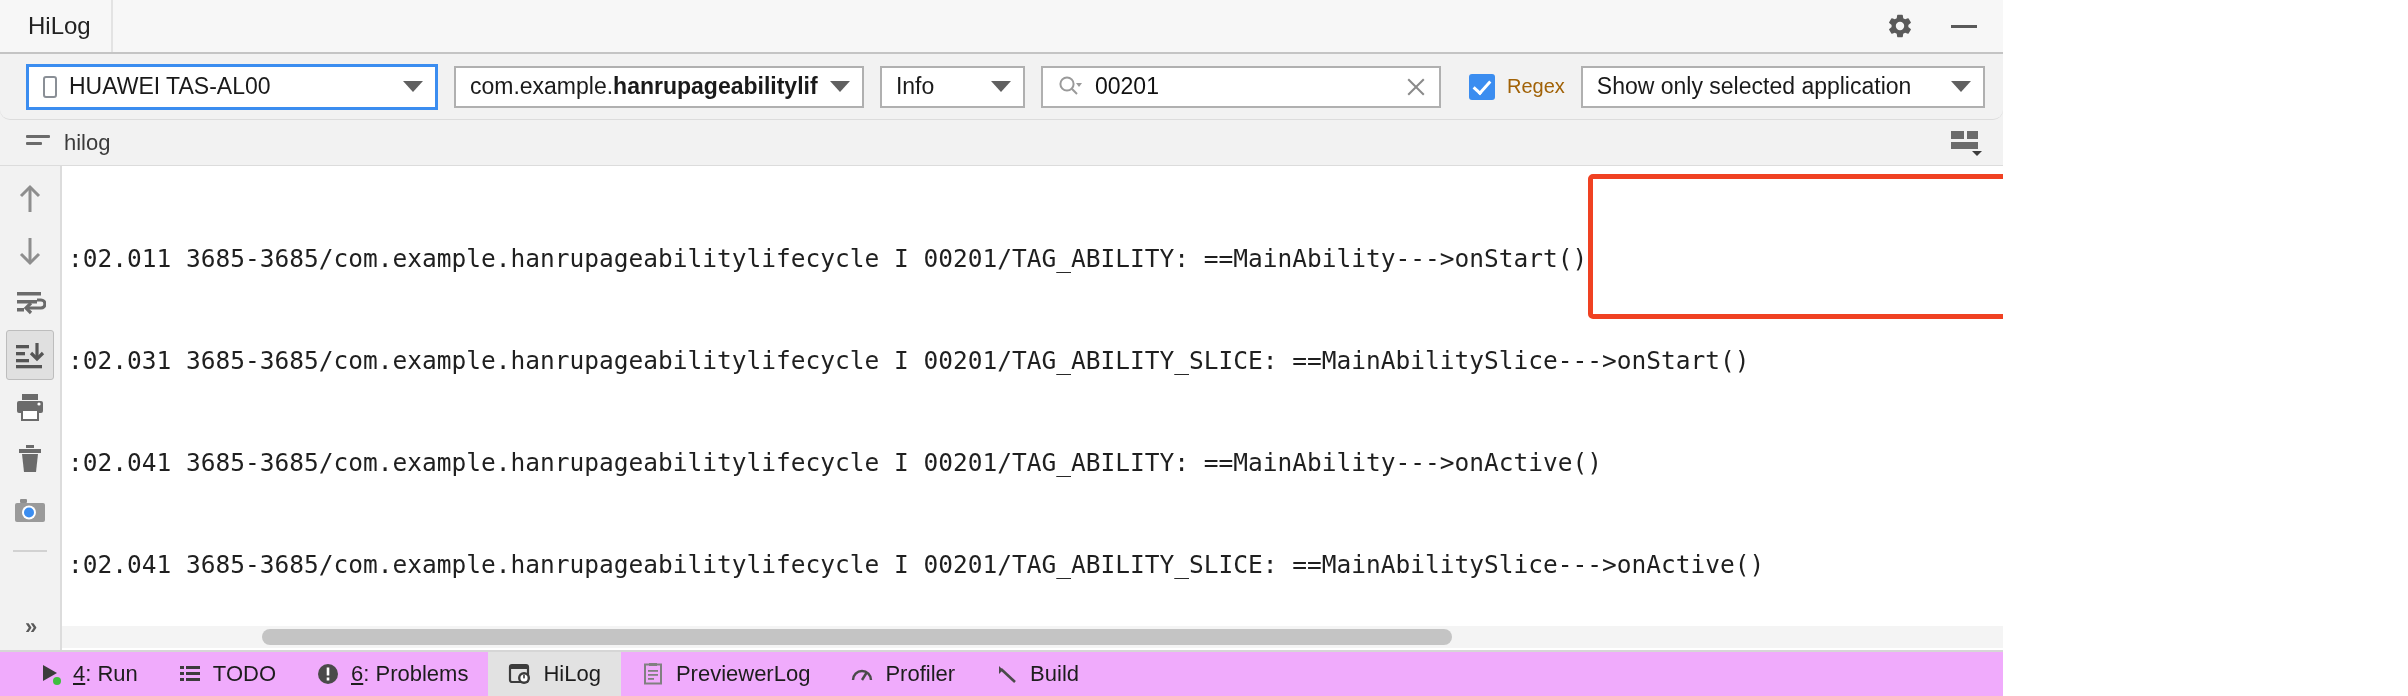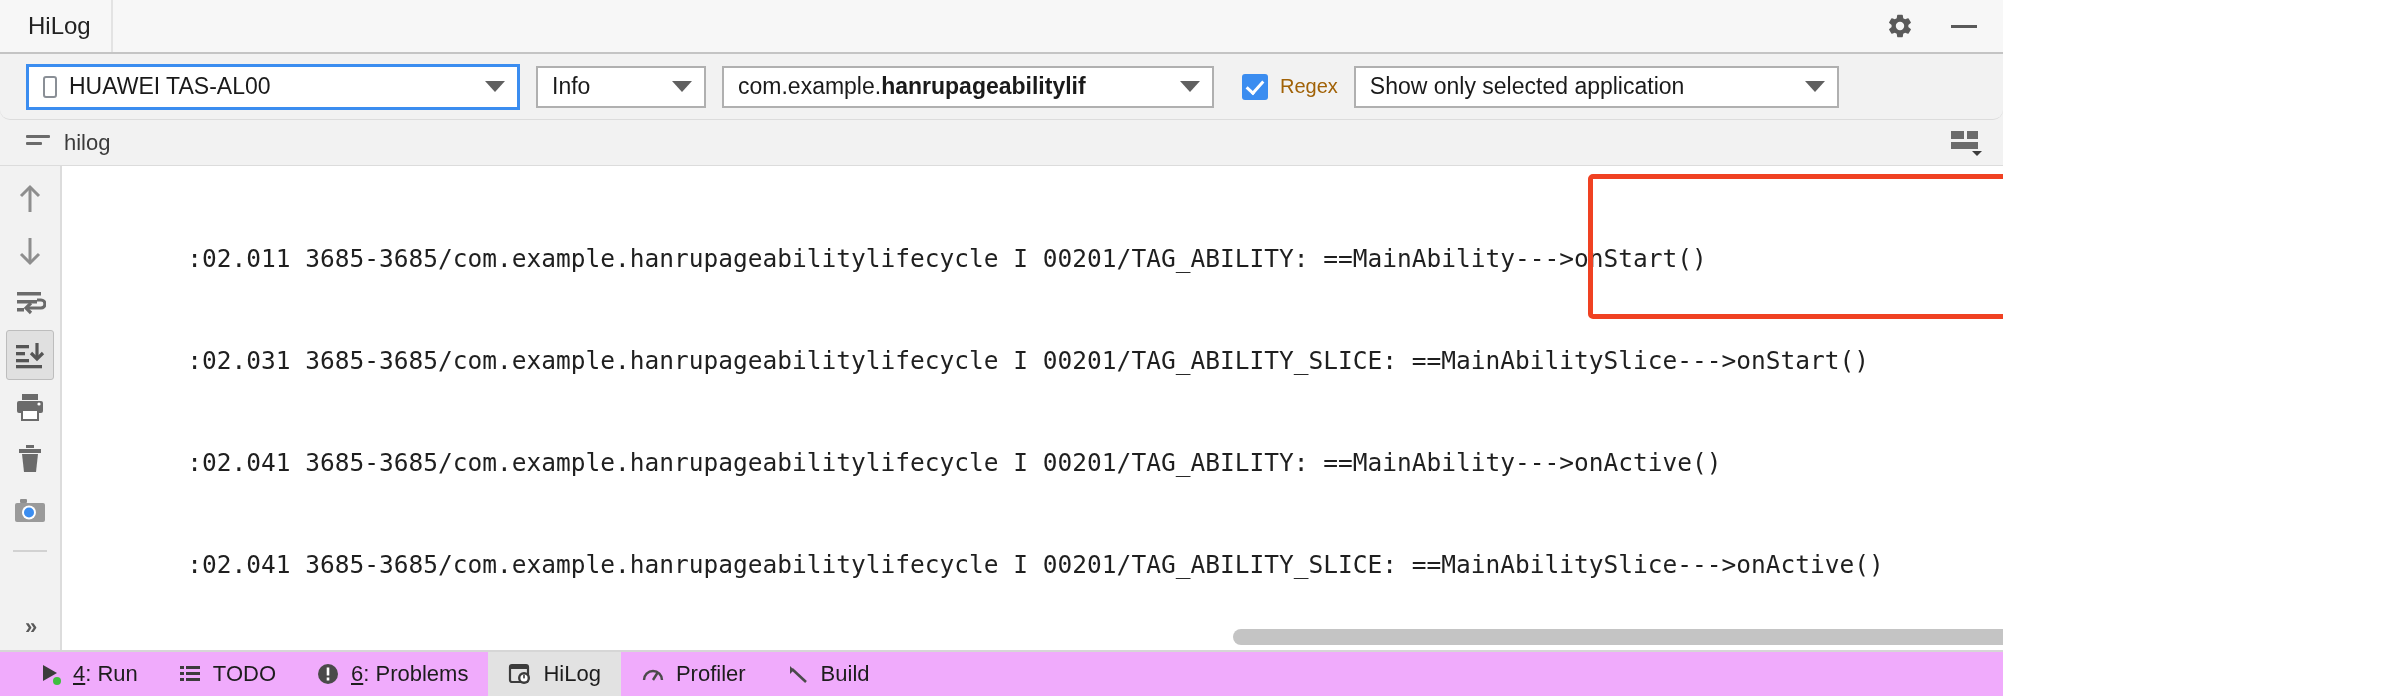--- a/index.html
+++ b/index.html
@@ -213,21 +213,21 @@
     letter-spacing: -2px;
     font-weight: bold;
   }
 
   
   .logarea {
     flex: 1 1 auto;
     position: relative;
     background: #ffffff;
     overflow: hidden;
-    display: flex; flex-direction: column; align-items: center;
+    display: flex; flex-direction: column;
   }
   .loglines {
     flex: 1 1 auto;
     padding-top: 8px;
     font-family: "DejaVu Sans Mono", monospace;
     font-size: 24.5px;
     line-height: 34px;
     color: #1f1f1f;
     white-space: pre;
     overflow: hidden;
@@ -306,30 +306,41 @@
   </div>
 
   <div class="toolbar">
 
     <div class="combo focused" id="device-combo">
       <span class="phone-icon"></span>
       <span class="label">HUAWEI TAS-AL00</span>
       <span class="caret"></span>
     </div>
 
+    <div class="combo" id="package-combo">
+      <span class="label"><span>com.example.</span><b>hanrupageabilitylif</b></span>
+      <span class="caret"></span>
+    </div>
+
     <div class="combo" id="level-combo">
       <span class="label">Info</span>
       <span class="caret"></span>
     </div>
 
-    <div class="combo" id="package-combo">
-      <span class="label"><span>com.example.</span><b>hanrupageabilitylif</b></span>
-      <span class="caret"></span>
-    </div>
-
+    <div class="searchbox">
+      <span class="search-glyph">
+        <svg viewBox="0 0 26 26">
+          <circle cx="10" cy="10" r="6.6" fill="none" stroke="#9a9a9a" stroke-width="2"></circle>
+          <line x1="14.8" y1="14.8" x2="20" y2="20" stroke="#9a9a9a" stroke-width="2"></line>
+          <polygon points="19,9 25,9 22,13" fill="#9a9a9a"></polygon>
+        </svg>
+      </span>
+      <input type="text" value="00201" style="">
+      <span class="clear-x"></span>
+    </div>
 
     <div class="checkbox-wrap">
       <span class="checkbox"></span>
       <span class="checkbox-label">Regex</span>
     </div>
 
     <div class="combo" id="app-filter-combo">
       <span class="label">Show only selected application</span>
       <span class="caret"></span>
     </div>
@@ -464,20 +475,30 @@
       <svg class="btab-icon" viewBox="0 0 24 24">
         <rect x="2" y="3" width="18" height="17" rx="2" fill="none" stroke="#3c3c3c" stroke-width="2.2"></rect>
         <rect x="2" y="3" width="18" height="4" fill="#3c3c3c"></rect>
         <circle cx="16" cy="16" r="6" fill="#3c3c3c"></circle>
         <circle cx="16" cy="16" r="3.6" fill="#ffffff"></circle>
         <rect x="15.2" y="12.8" width="1.6" height="3.6" fill="#3c3c3c"></rect>
       </svg>
       <span>HiLog</span>
     </div>
 
+    <div class="btab">
+      <svg class="btab-icon" viewBox="0 0 24 24">
+        <rect x="4" y="2.5" width="16" height="19" fill="none" stroke="#808080" stroke-width="2"></rect>
+        <rect x="8" y="1" width="8" height="3" fill="#808080"></rect>
+        <rect x="7" y="8" width="10" height="1.8" fill="#808080"></rect>
+        <rect x="7" y="12" width="10" height="1.8" fill="#808080"></rect>
+        <rect x="7" y="16" width="6" height="1.8" fill="#808080"></rect>
+      </svg>
+      <span>PreviewerLog</span>
+    </div>
 
     <div class="btab">
       <svg class="btab-icon" viewBox="0 0 24 24">
         <path d="M3 18 a9 9 0 0 1 18 0" fill="none" stroke="#4a4a4a" stroke-width="2.4"></path>
         <line x1="12" y1="18" x2="17" y2="10" stroke="#4a4a4a" stroke-width="2.4"></line>
       </svg>
       <span>Profiler</span>
     </div>
 
     <div class="btab">

